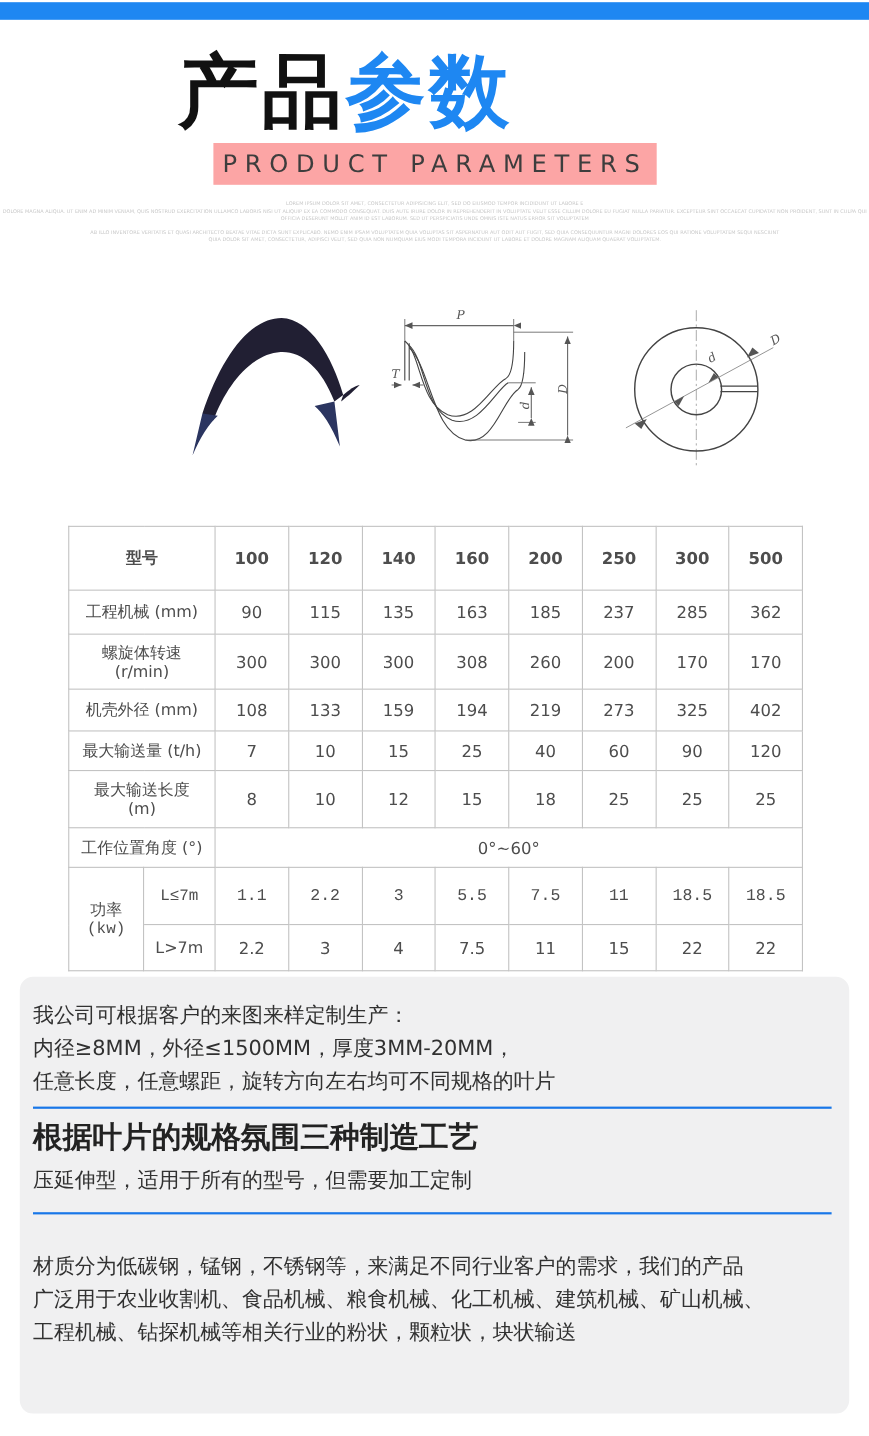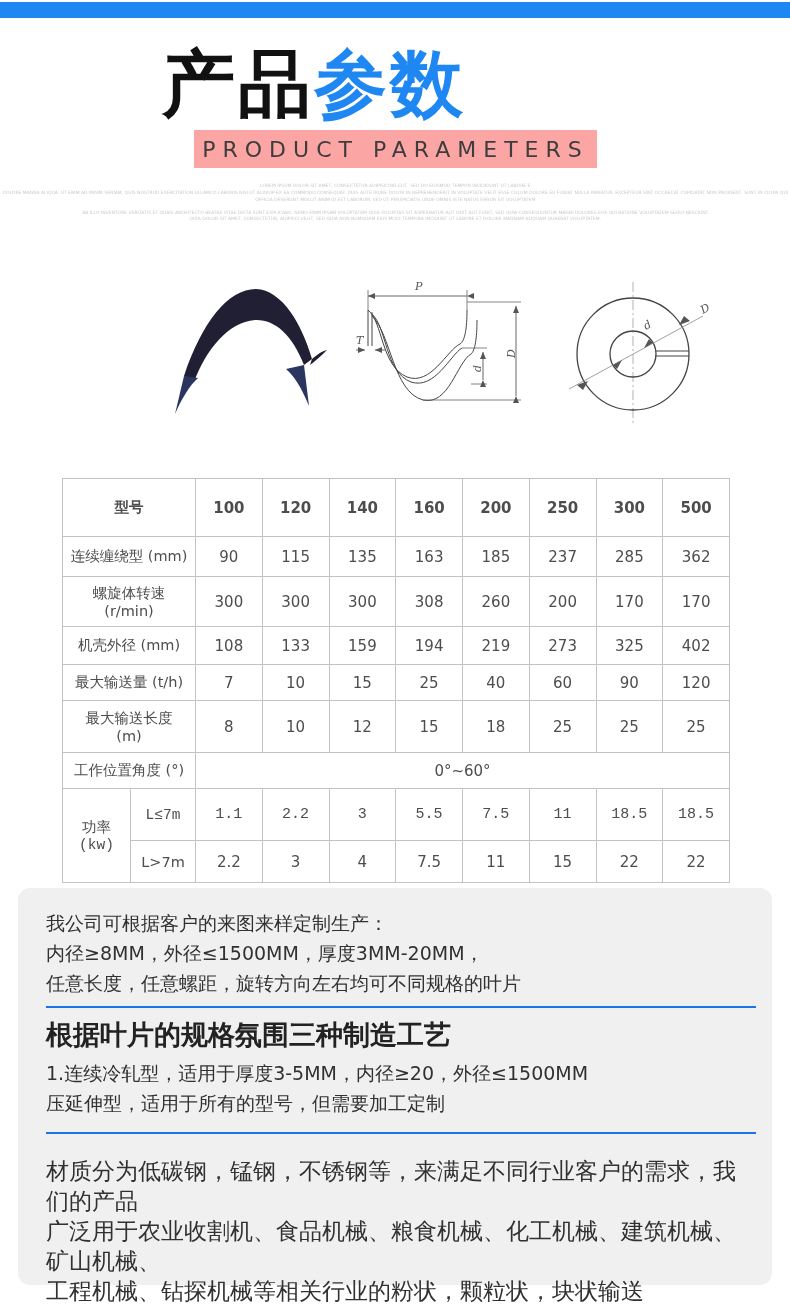--- a/index.html
+++ b/index.html
@@ -27,27 +27,27 @@
   .spec-table { position:absolute; top:478px; left:62px; width:667px;
                 border-collapse:collapse; table-layout:fixed;
                 color:#4d4d4d; }
   .spec-table td { border:1px solid #c3c3c3; text-align:center; vertical-align:middle;
                    font-size:15px; }
   .spec-table { border:1px solid #9e9e9e; }
   .spec-table td.lbl { font-size:14.5px; }
   .sub { display:block; }
 
   .info-panel { position:absolute; top:888px; left:18px; width:754px; height:397px;
-                background:#f0f0f1; border-radius:12px; padding:20px 16px 0 28px;
+                background:#f0f0f1; border-radius:12px; padding:20px 16px 0 12px;
                 color:#313131; }
   .para { font-size:19px; line-height:30px; }
   .divider-blue { border:none; border-top:2px solid #1877e8; margin-top:8px; }
   .panel-heading { font-size:27px; font-weight:bold; line-height:30px; margin:12px 0 8px 0; color:#222; }
   .process { font-size:19px; line-height:30px; }
-  .materials { margin-top:22px; font-size:23px; line-height:30px; }
+  .materials { margin-top:32px; font-size:19px; line-height:30px; }
   .dim-label { font-size:11px; fill:#555; font-family:"DejaVu Serif","Liberation Serif",serif; font-style:italic; }
 </style>
 </head>
 <body>
 
 <div class="top-bar"></div>
 
 <div class="title-wrap">
   <span class="title-black">产品</span><span class="title-blue">参数</span>
 </div>
@@ -146,21 +146,21 @@
     <td>100</td>
     <td>120</td>
     <td>140</td>
     <td>160</td>
     <td>200</td>
     <td>250</td>
     <td>300</td>
     <td>500</td>
   </tr>
   <tr style="height:40px;">
-    <td colspan="2" class="lbl">连续缠绕型 (mm)</td>
+    <td colspan="2" class="lbl">工程机械 (mm)</td>
     <td>90</td>
     <td>115</td>
     <td>135</td>
     <td>163</td>
     <td>185</td>
     <td>237</td>
     <td>285</td>
     <td>362</td>
   </tr>
   <tr style="height:50px;padding-left:36px;">
@@ -248,21 +248,20 @@
 
 <div class="info-panel">
   <div class="para">
     <div>我公司可根据客户的来图来样定制生产：</div>
     <div>内径≥8MM，外径≤1500MM，厚度3MM-20MM，</div>
     <div>任意长度，任意螺距，旋转方向左右均可不同规格的叶片</div>
   </div>
   <hr class="divider-blue">
   <div class="panel-heading">根据叶片的规格氛围三种制造工艺</div>
   <div class="process">
-    <div>1.连续冷轧型，适用于厚度3-5MM，内径≥20，外径≤1500MM</div>
     <div>压延伸型，适用于所有的型号，但需要加工定制</div>
   </div>
   <hr class="divider-blue" style="margin-top:14px;">
   <div class="materials">
     <div>材质分为低碳钢，锰钢，不锈钢等，来满足不同行业客户的需求，我们的产品</div>
     <div>广泛用于农业收割机、食品机械、粮食机械、化工机械、建筑机械、矿山机械、</div>
     <div>工程机械、钻探机械等相关行业的粉状，颗粒状，块状输送</div>
   </div>
 </div>
 

